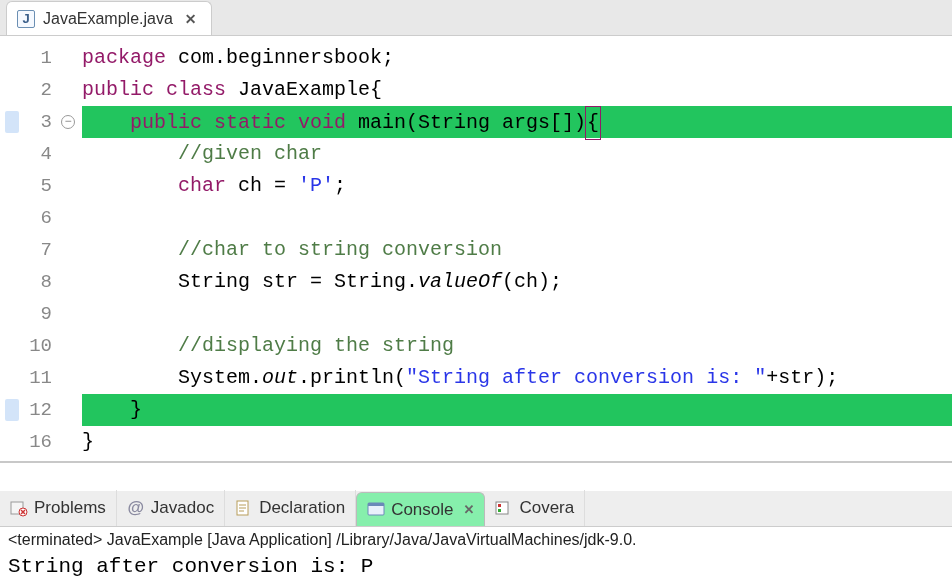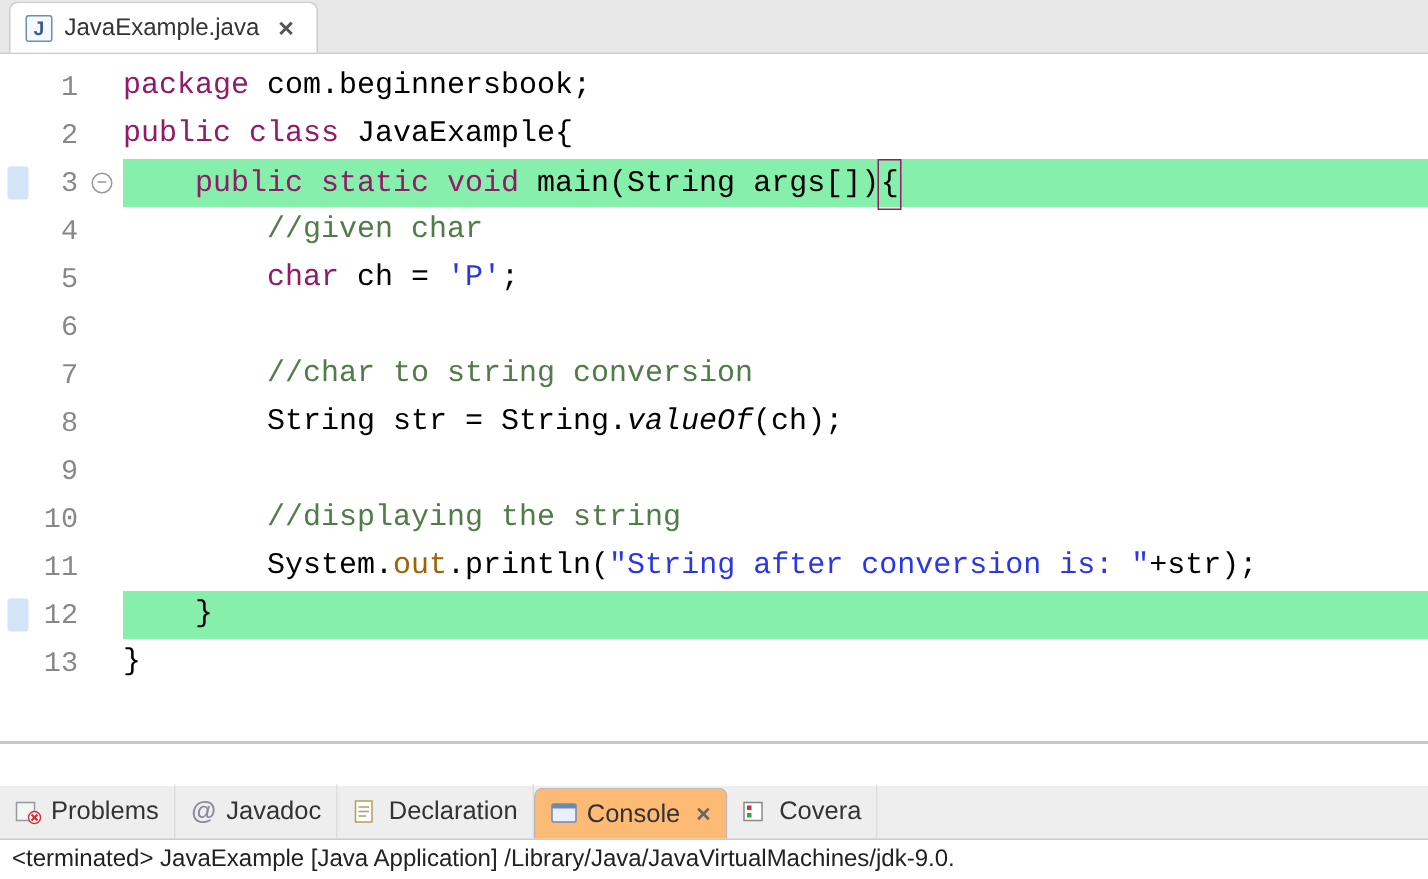--- a/index.html
+++ b/index.html
@@ -90,25 +90,25 @@
       border: 1px solid #999;
       border-radius: 50%;
       display: flex;
       align-items: center;
       justify-content: center;
       font-size: 12px;
       line-height: 12px;
     }
     .code-area { flex: 1; color: #000; white-space: pre; padding-left: 4px; }
     .code-line { height: 32px; }
-    .code-line.hl { background: #86efac; }
+    .code-line.hl { background: #22c55e; }
     .kw { color: #931a68; font-weight: 500; }
     .cm { color: #4f7c47; }
     .str { color: #2a36e8; }
-    .fld { color: #a16207; }
+    .fld { color: #000000; font-style: italic; }
     .mth { font-style: italic; }
     .caret {
       display: inline-block;
       border: 1px solid #931a68;
       padding: 0 1px;
       margin-left: -1px;
     }
     .bottom-panel {
       border-top: 2px solid #c8c8c8;
       background: #fff;
@@ -127,21 +127,21 @@
       display: flex;
       align-items: center;
       gap: 6px;
       padding: 6px 10px;
       color: #333;
       font-size: 17px;
       border-right: 1px solid #ddd;
       height: 36px;
     }
     .btab.active {
-      background: #fdba74;
+      background: #86efac;
       border: 1px solid #bbb;
       border-bottom: none;
       border-top-left-radius: 6px;
       border-top-right-radius: 6px;
       height: 34px;
     }
     .btab .ico { width: 18px; height: 18px; display: flex; align-items: center; justify-content: center; }
     .btab .close { font-size: 13px; font-weight: bold; color: #666; margin-left: 4px; }
     .console-header {
       font-size: 16px;
@@ -197,21 +197,21 @@
       <div class="ln">3</div>
       <div class="ln">4</div>
       <div class="ln">5</div>
       <div class="ln">6</div>
       <div class="ln">7</div>
       <div class="ln">8</div>
       <div class="ln">9</div>
       <div class="ln">10</div>
       <div class="ln">11</div>
       <div class="ln">12</div>
-      <div class="ln">13</div>
+      <div class="ln">16</div>
     </div>
   <div class="fold-col" id="fold-col">
       <div class="fold"></div>
       <div class="fold"></div>
       <div class="fold">
         <div class="fold-circle">−</div>
       </div>
       <div class="fold"></div>
       <div class="fold"></div>
       <div class="fold"></div>
@@ -266,13 +266,14 @@
         <svg width="18" height="18" viewBox="0 0 18 18">
             <rect x="1" y="3" width="12" height="12" fill="#fff" stroke="#888"></rect>
             <rect x="3" y="5" width="3" height="3" fill="#c33"></rect>
             <rect x="3" y="10" width="3" height="3" fill="#3a3"></rect>
           </svg>
       </span>
       <span>Covera</span>
     </div>
   </div>
   <div class="console-header">&lt;terminated&gt; JavaExample [Java Application] /Library/Java/JavaVirtualMachines/jdk-9.0.</div>
+  <div class="console-output">String after conversion is: P</div>
 </div>
 
 </body></html>

